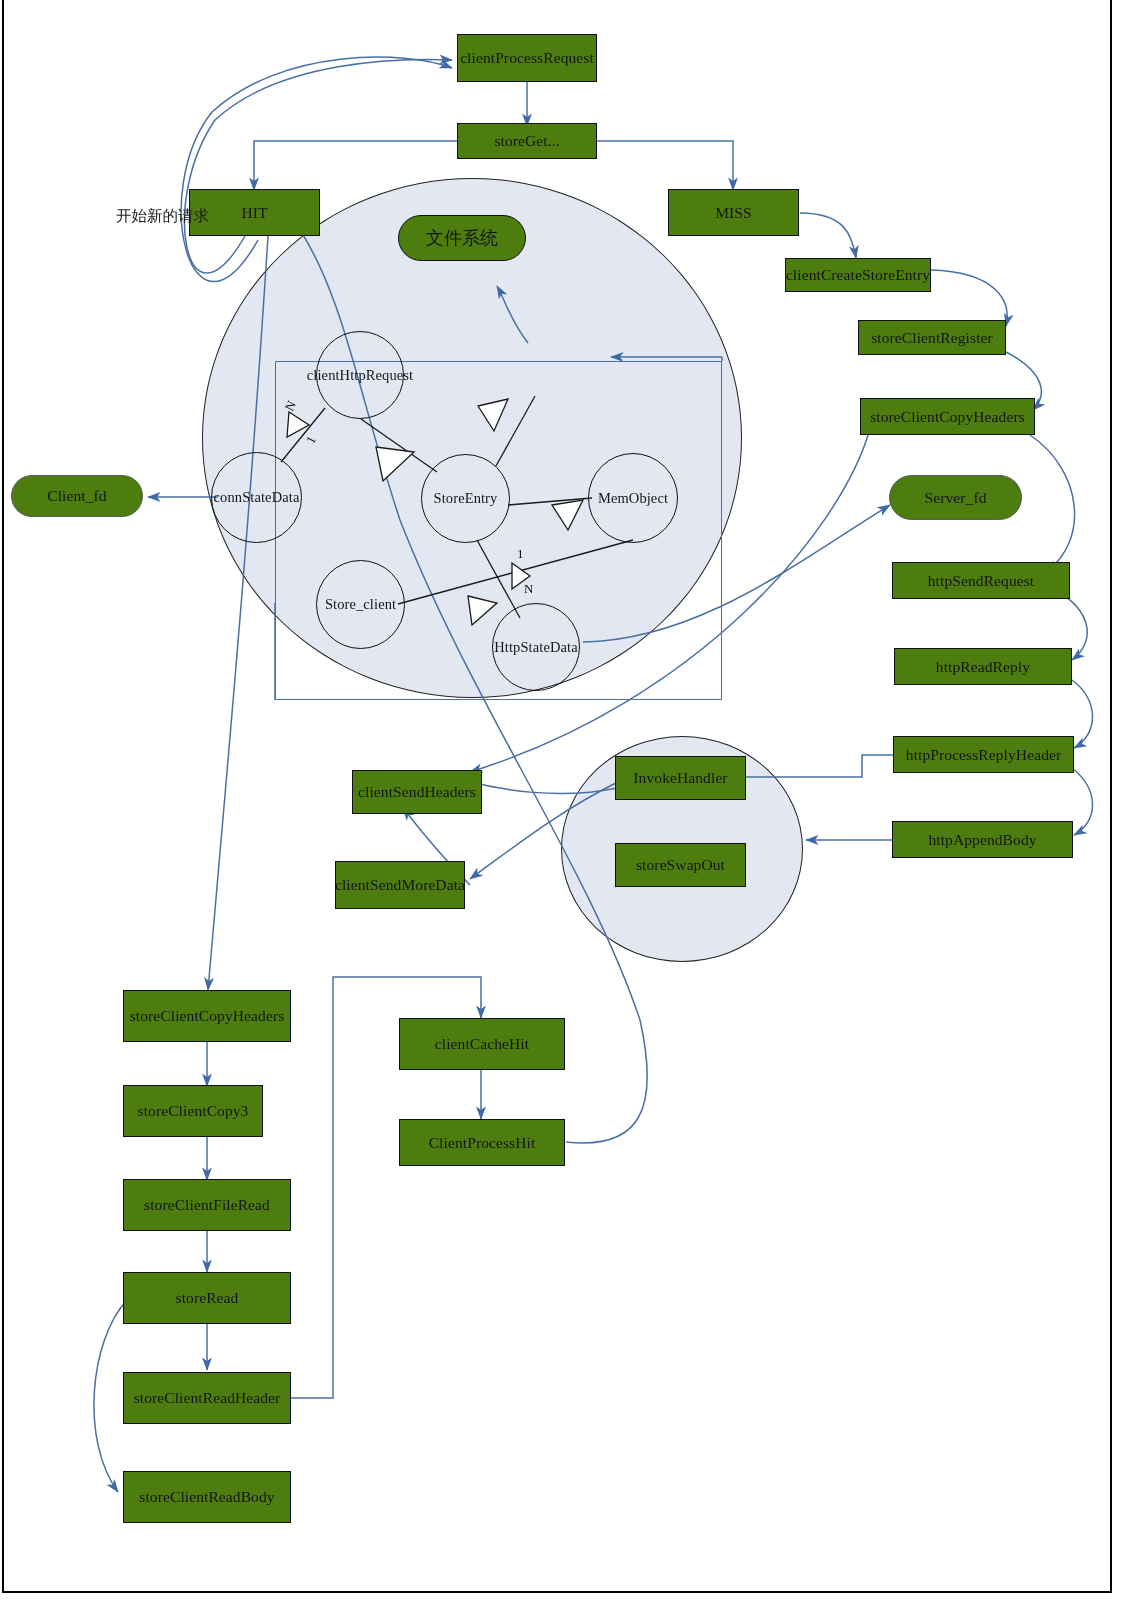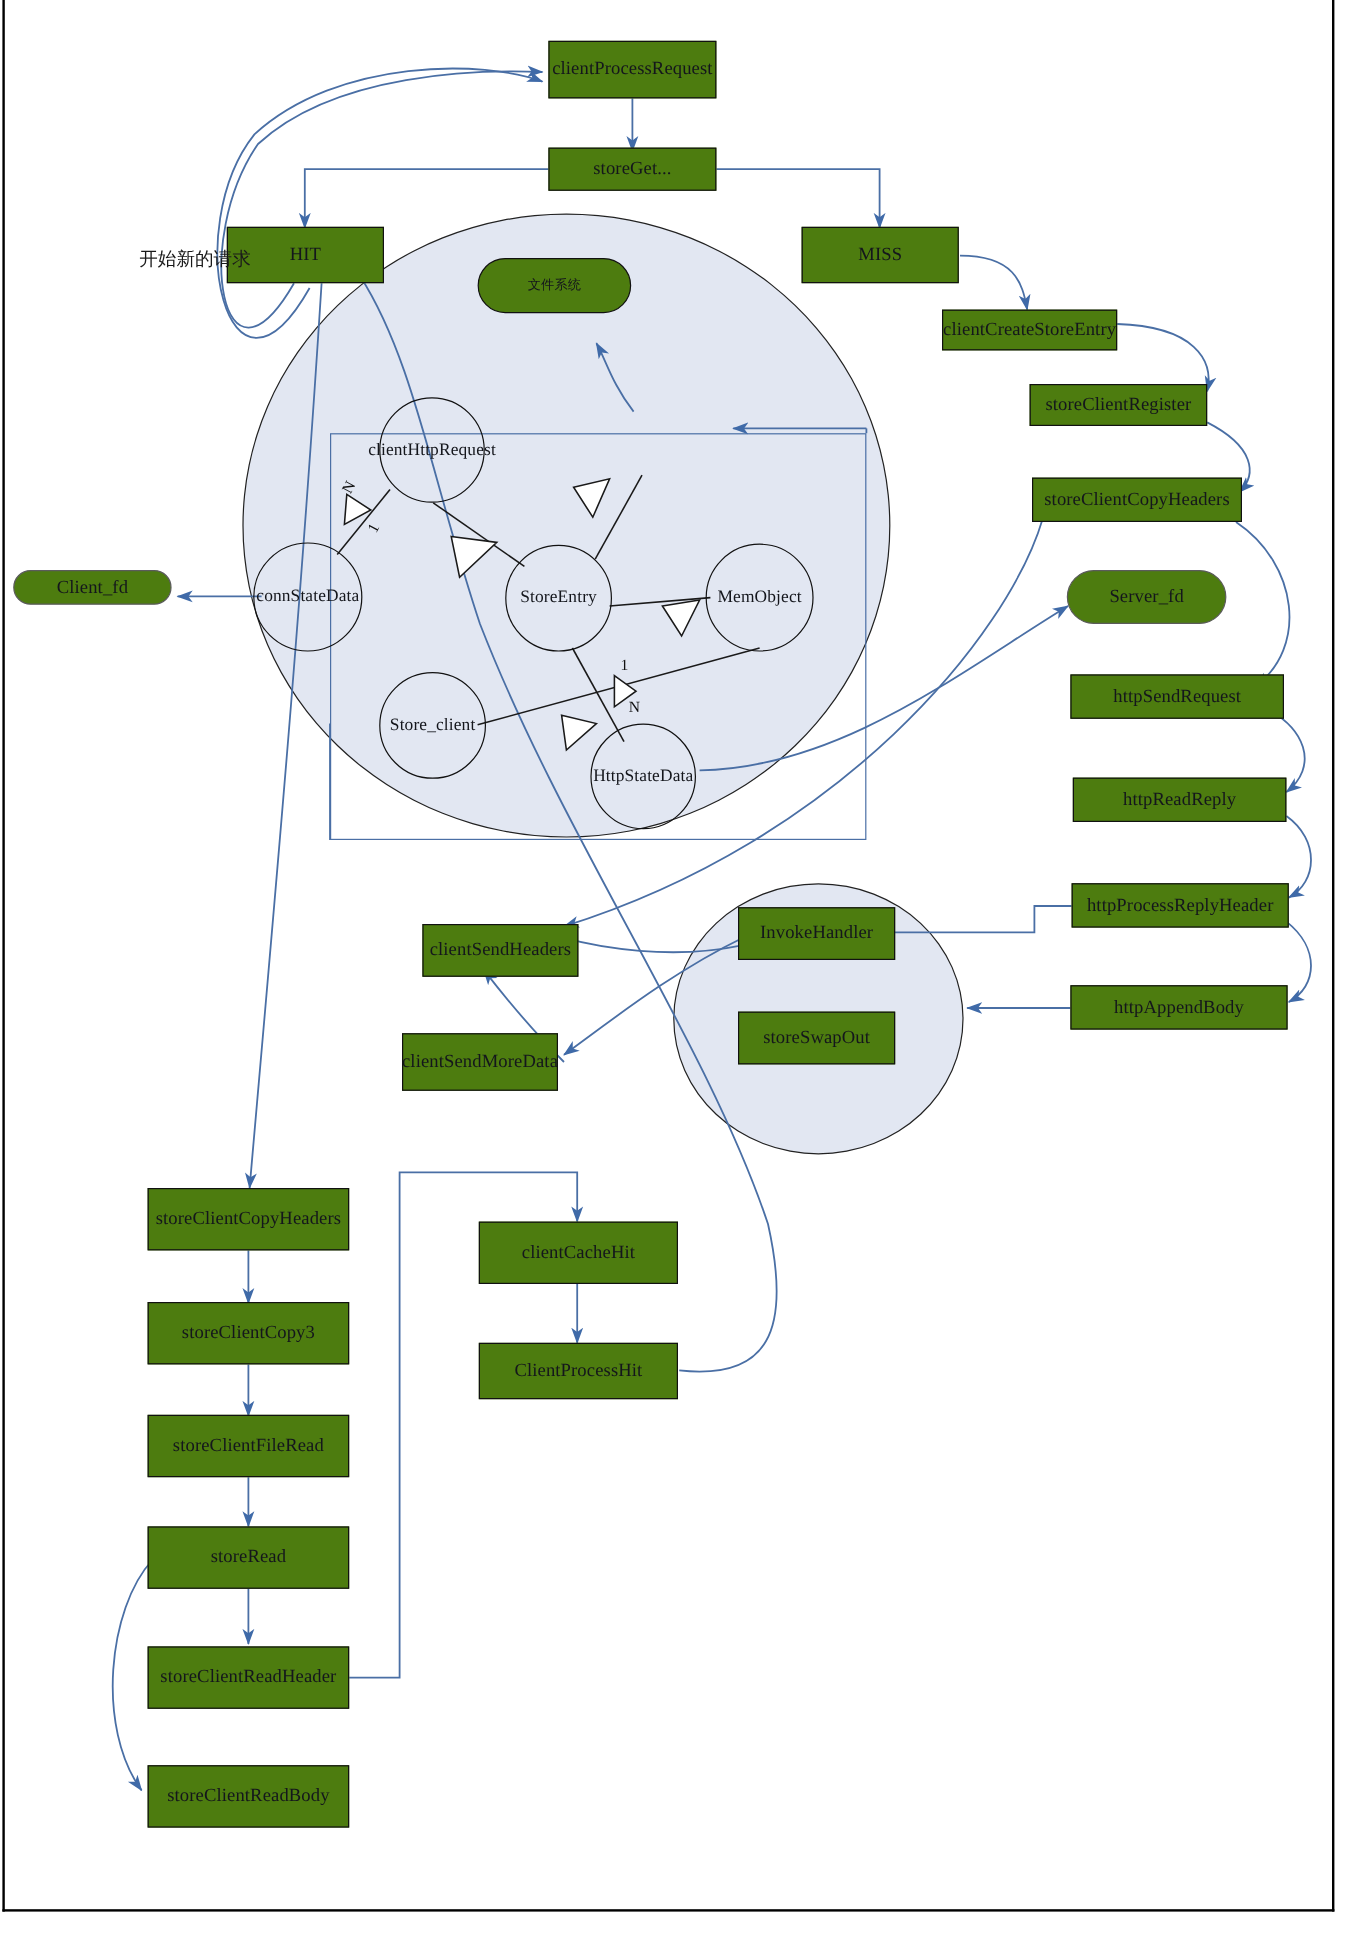--- a/index.html
+++ b/index.html
@@ -259,26 +259,26 @@
   </div>
 
   <div class="node" style="left:893px; top:736px; width:181px; height:37px;">
     <span>httpProcessReplyHeader</span>
   </div>
 
   <div class="node" style="left:892px; top:821px; width:181px; height:37px;">
     <span>httpAppendBody</span>
   </div>
 
-  <div class="node rounded" style="left:11px; top:475px; width:132px; height:29px;">
+  <div class="node rounded" style="left:11px; top:475px; width:132px; height:42px;">
     <span>Client_fd</span>
   </div>
 
   <div class="node rounded" style="left:398px; top:215px; width:128px; height:46px; border-color:#111;">
-    <span style="font-family:'DejaVu Sans','Liberation Sans',sans-serif; font-size:11px;">文件系统</span>
+    <span style="font-family:'DejaVu Sans','Liberation Sans',sans-serif; font-size:18px;">文件系统</span>
   </div>
 
   <div class="node circle" style="left:211px; top:452px; width:91px; height:91px;">
     <span>connStateData</span>
   </div>
 
   <div class="node circle" style="left:316px; top:331px; width:88px; height:88px;">
     <span>clientHttpRequest</span>
   </div>
 
@@ -325,21 +325,21 @@
   </div>
 
   <div class="node" style="left:615px; top:843px; width:131px; height:44px;">
     <span>storeSwapOut</span>
   </div>
 
   <div class="node" style="left:123px; top:990px; width:168px; height:52px;">
     <span>storeClientCopyHeaders</span>
   </div>
 
-  <div class="node" style="left:123px; top:1085px; width:168px; height:52px;text-align:right;">
+  <div class="node" style="left:123px; top:1085px; width:140px; height:52px;text-align:right;">
     <span>storeClientCopy3</span>
   </div>
 
   <div class="node" style="left:123px; top:1179px; width:168px; height:52px;">
     <span>storeClientFileRead</span>
   </div>
 
   <div class="node" style="left:123px; top:1272px; width:168px; height:52px;">
     <span>storeRead</span>
   </div>

